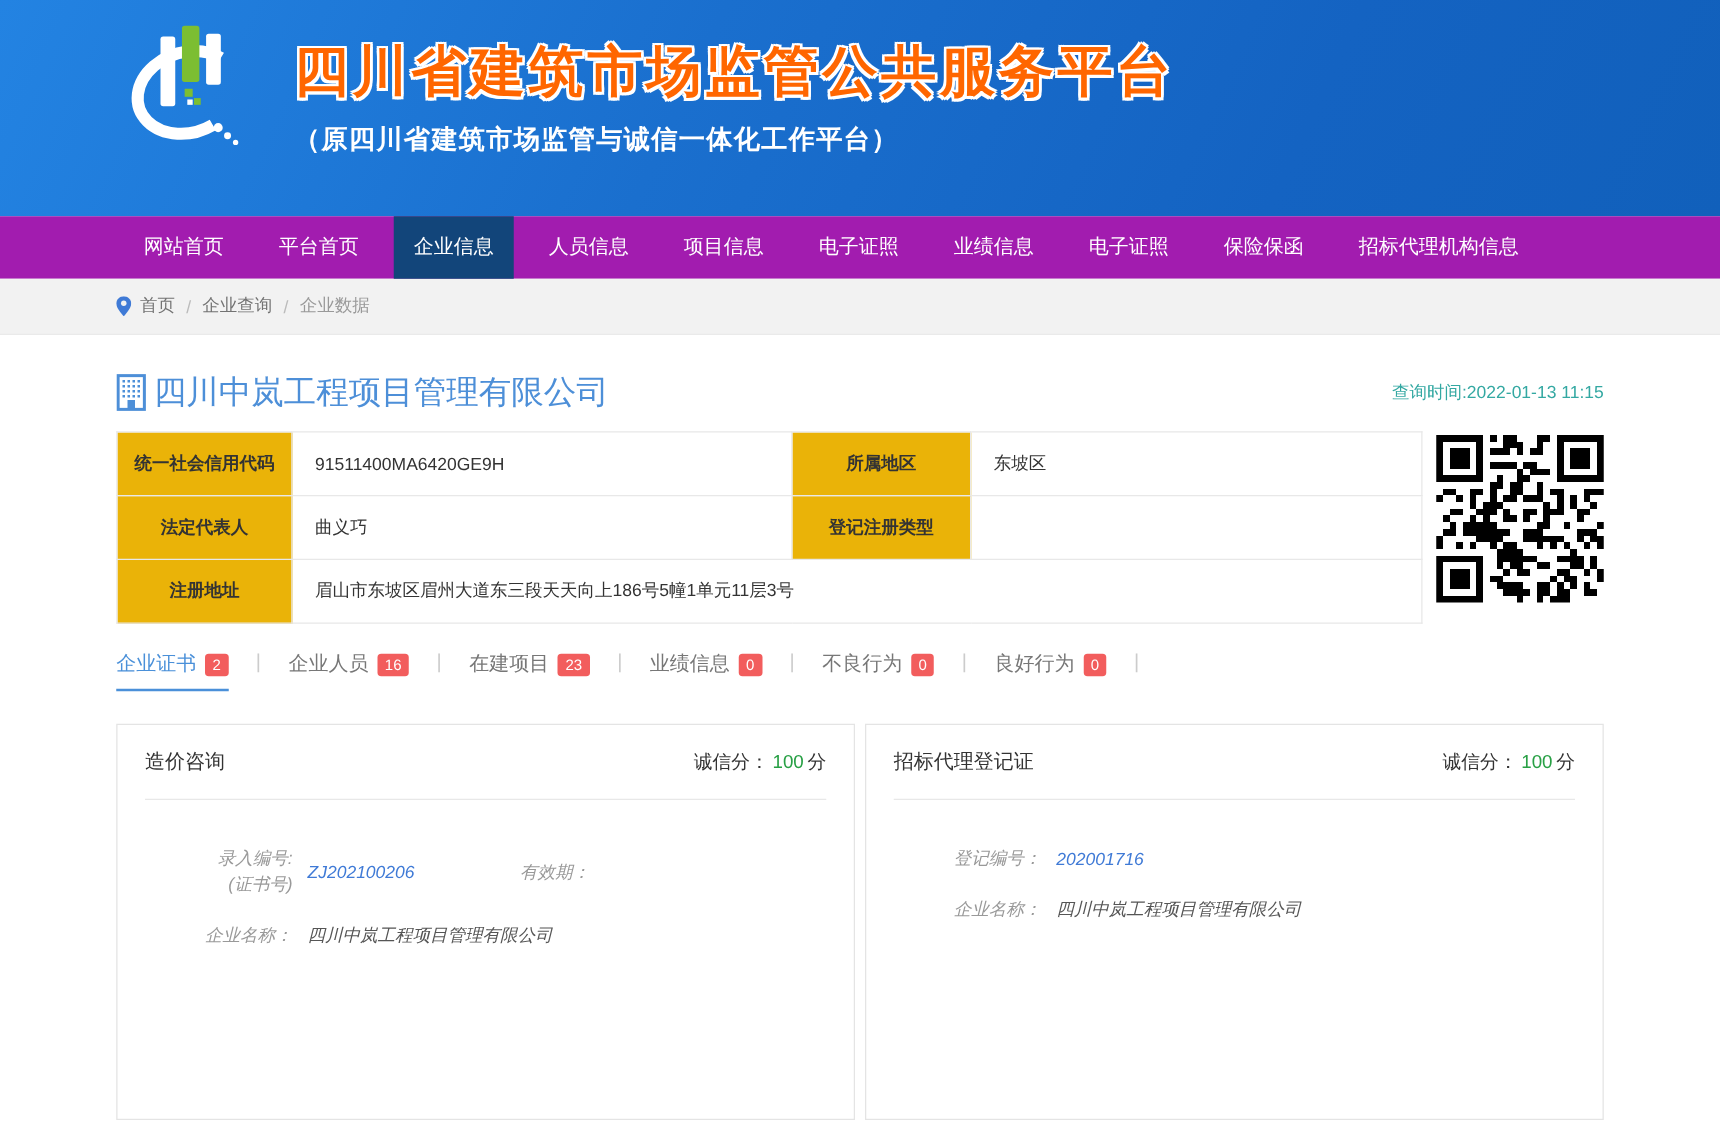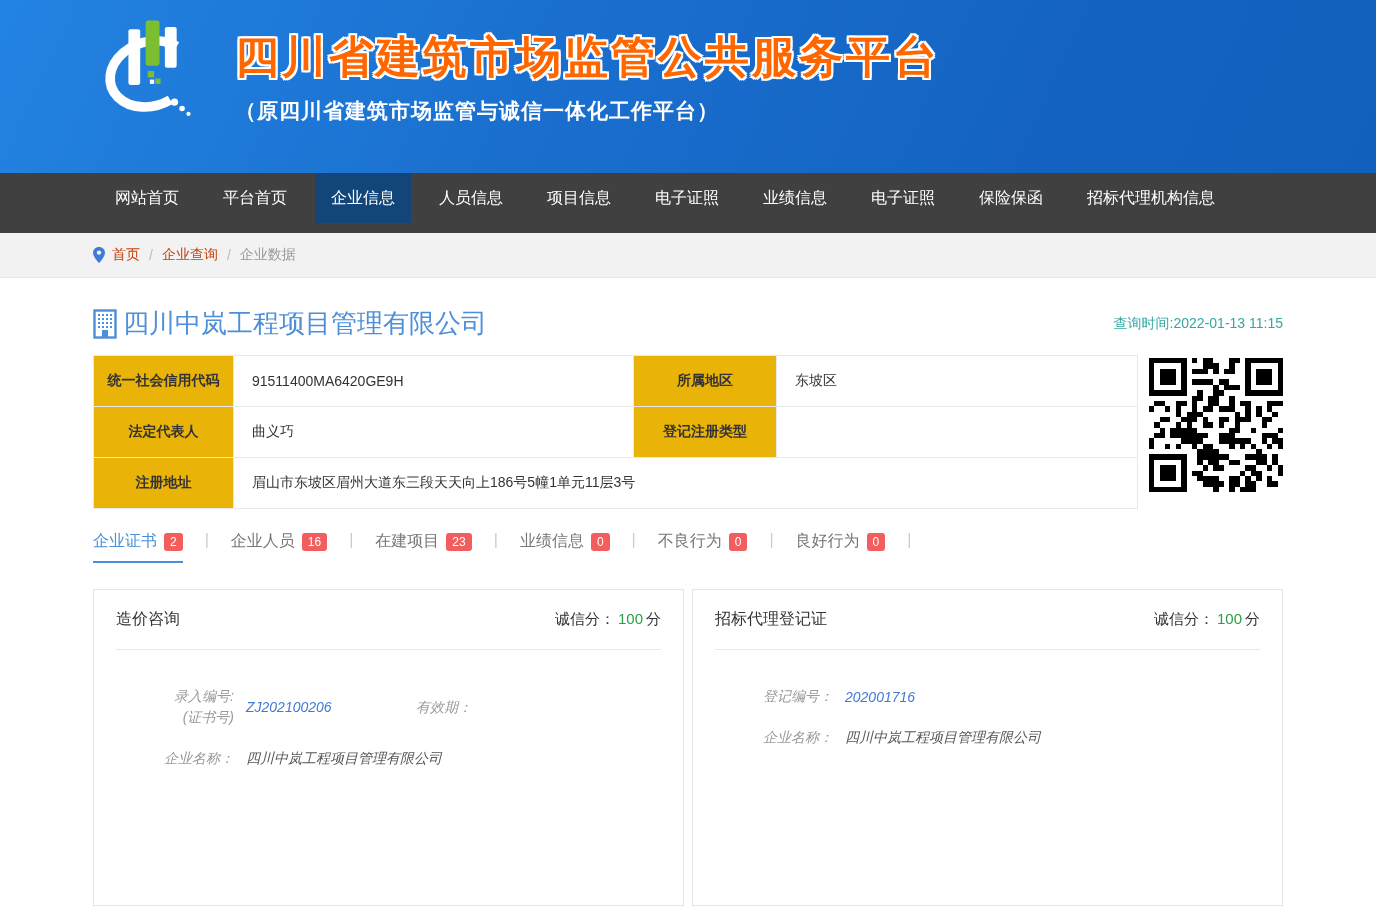--- a/index.html
+++ b/index.html
@@ -12,31 +12,31 @@
     background:linear-gradient(115deg,#2383e2 0%,#1a6fce 40%,#1463c2 75%,#1160bb 100%); }
   .header-inner { width:1190px; margin:0 auto; display:flex; align-items:flex-start; padding-top:12px; }
   .logo { width:118px; height:118px; flex:0 0 auto; }
   .titles { margin-left:24px; padding-top:16px; }
   .site-title { margin:0; font-size:44px; font-weight:bold; color:#ff6600; letter-spacing:3px;
     text-shadow:-2px -2px 0 #fff,2px -2px 0 #fff,-2px 2px 0 #fff,2px 2px 0 #fff,
                  0 -2px 0 #fff,0 2px 0 #fff,-2px 0 0 #fff,2px 0 0 #fff; }
   .site-subtitle { margin-top:10px; font-size:21px; font-weight:bold; color:#fff; letter-spacing:1px; }
 
   
-  .navbar { height:60px; background:#404040; }
+  .navbar { height:50px; background:#a21caf; }
   .nav-inner { width:1190px; margin:0 auto; display:flex; }
   .nav-item { display:block; line-height:50px; padding:0 16px; margin:0 6px; color:#fff;
     font-size:16px; text-decoration:none; cursor:pointer; white-space:nowrap; }
   .nav-item.active { background:#12457a;font-family:Liberation Serif, serif; }
 
   
   .breadcrumb-bar { height:45px; background:#f2f2f2; border-bottom:1px solid #eaeaea; }
   .bc-inner { width:1190px; margin:0 auto; height:100%; display:flex; align-items:center; font-size:14px; }
   .pin { display:inline-flex; margin-right:7px; }
-  .bc-link { color:#c2410c; text-decoration:none; cursor:pointer; }
+  .bc-link { color:#737373; text-decoration:none; cursor:pointer; }
   .bc-sep { color:#bbb; margin:0 9px; }
   .bc-current { color:#999; }
 
   
   .content { width:1190px; margin:0 auto; }
   .company-header { margin-top:28px; display:flex; align-items:center; }
   .building-icon { display:inline-flex; margin-right:6px; }
   .company-name { margin:0; font-size:26px; font-weight:normal; color:#4d8fd8; }
   .query-time { margin-left:auto; font-size:14px; color:#33a8a2; }
 

